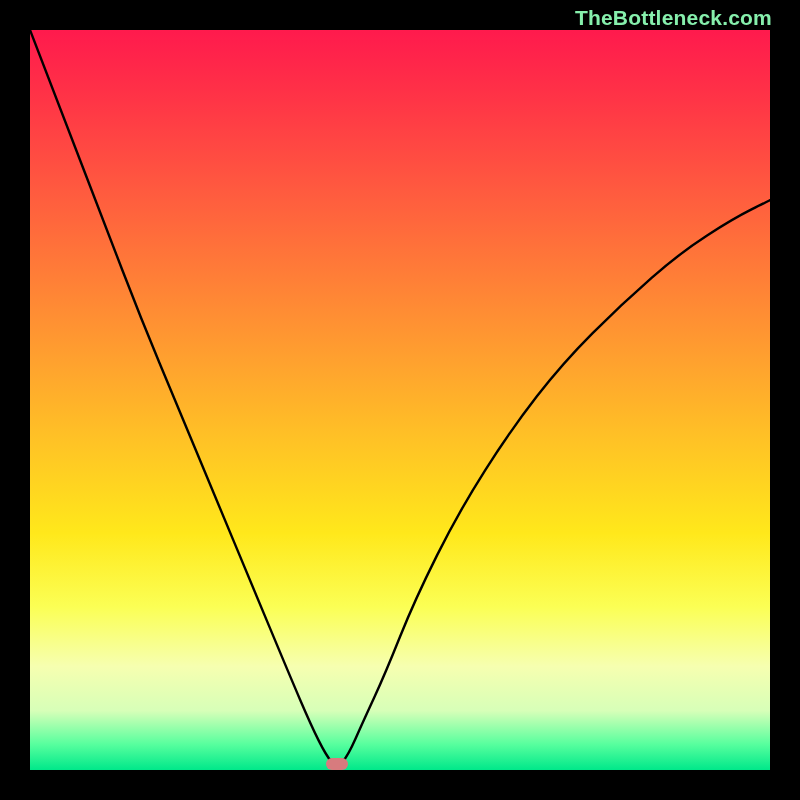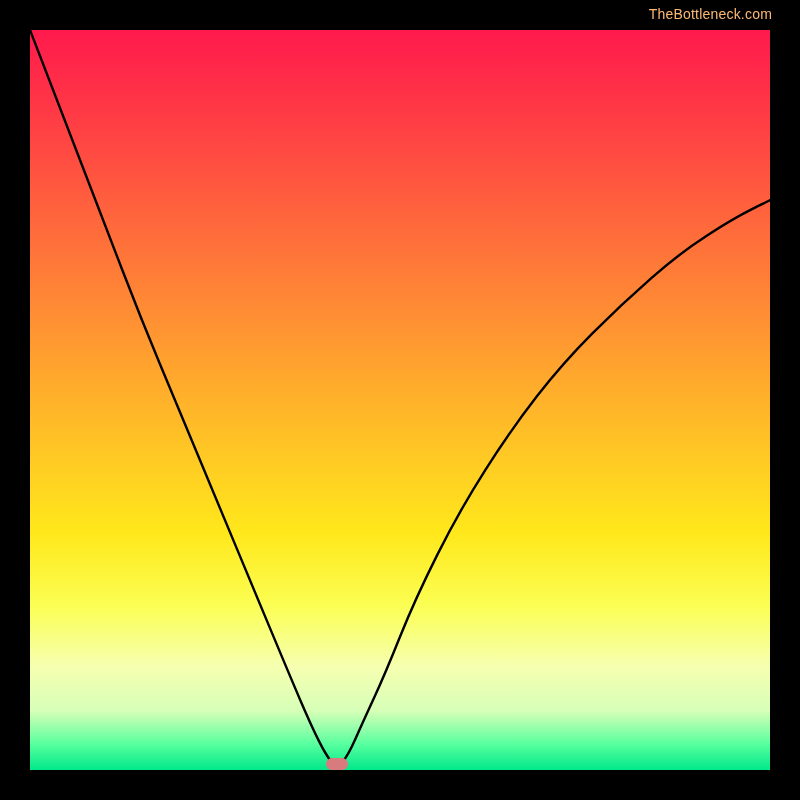--- a/index.html
+++ b/index.html
@@ -36,24 +36,24 @@
       #f6ffb0 86%,
       #d7ffb8 92%,
       #58ff9e 96.5%,
       #00e88a 100%
     );
   }
   .watermark {
     position: absolute;
     top: 6px;
     right: 28px;
-    color: #fdba74;
-    font-size: 14px;
+    color: #86efac;
+    font-size: 21px;
     letter-spacing: 0.2px;
-    font-weight: 400;
+    font-weight: 700;
     user-select: none;
   }
   svg.curve {
     position: absolute;
     inset: 0;
   }
   .marker {
     position: absolute;
     width: 22px;
     height: 12px;

